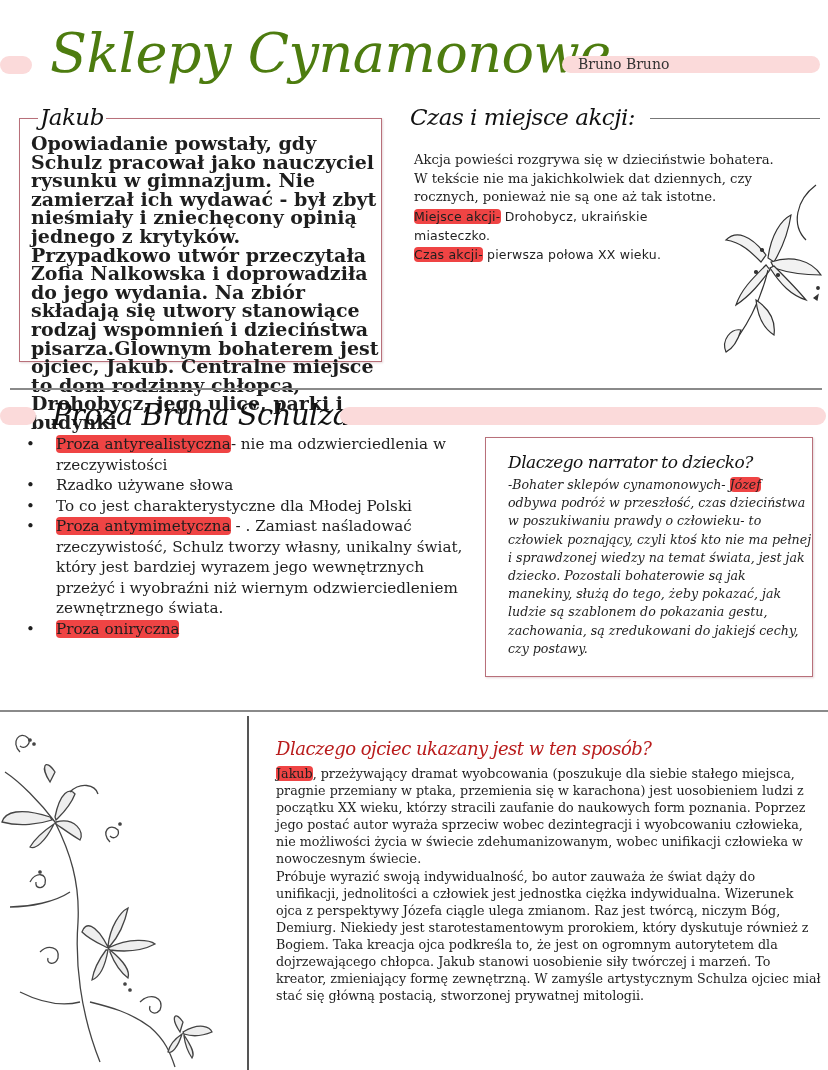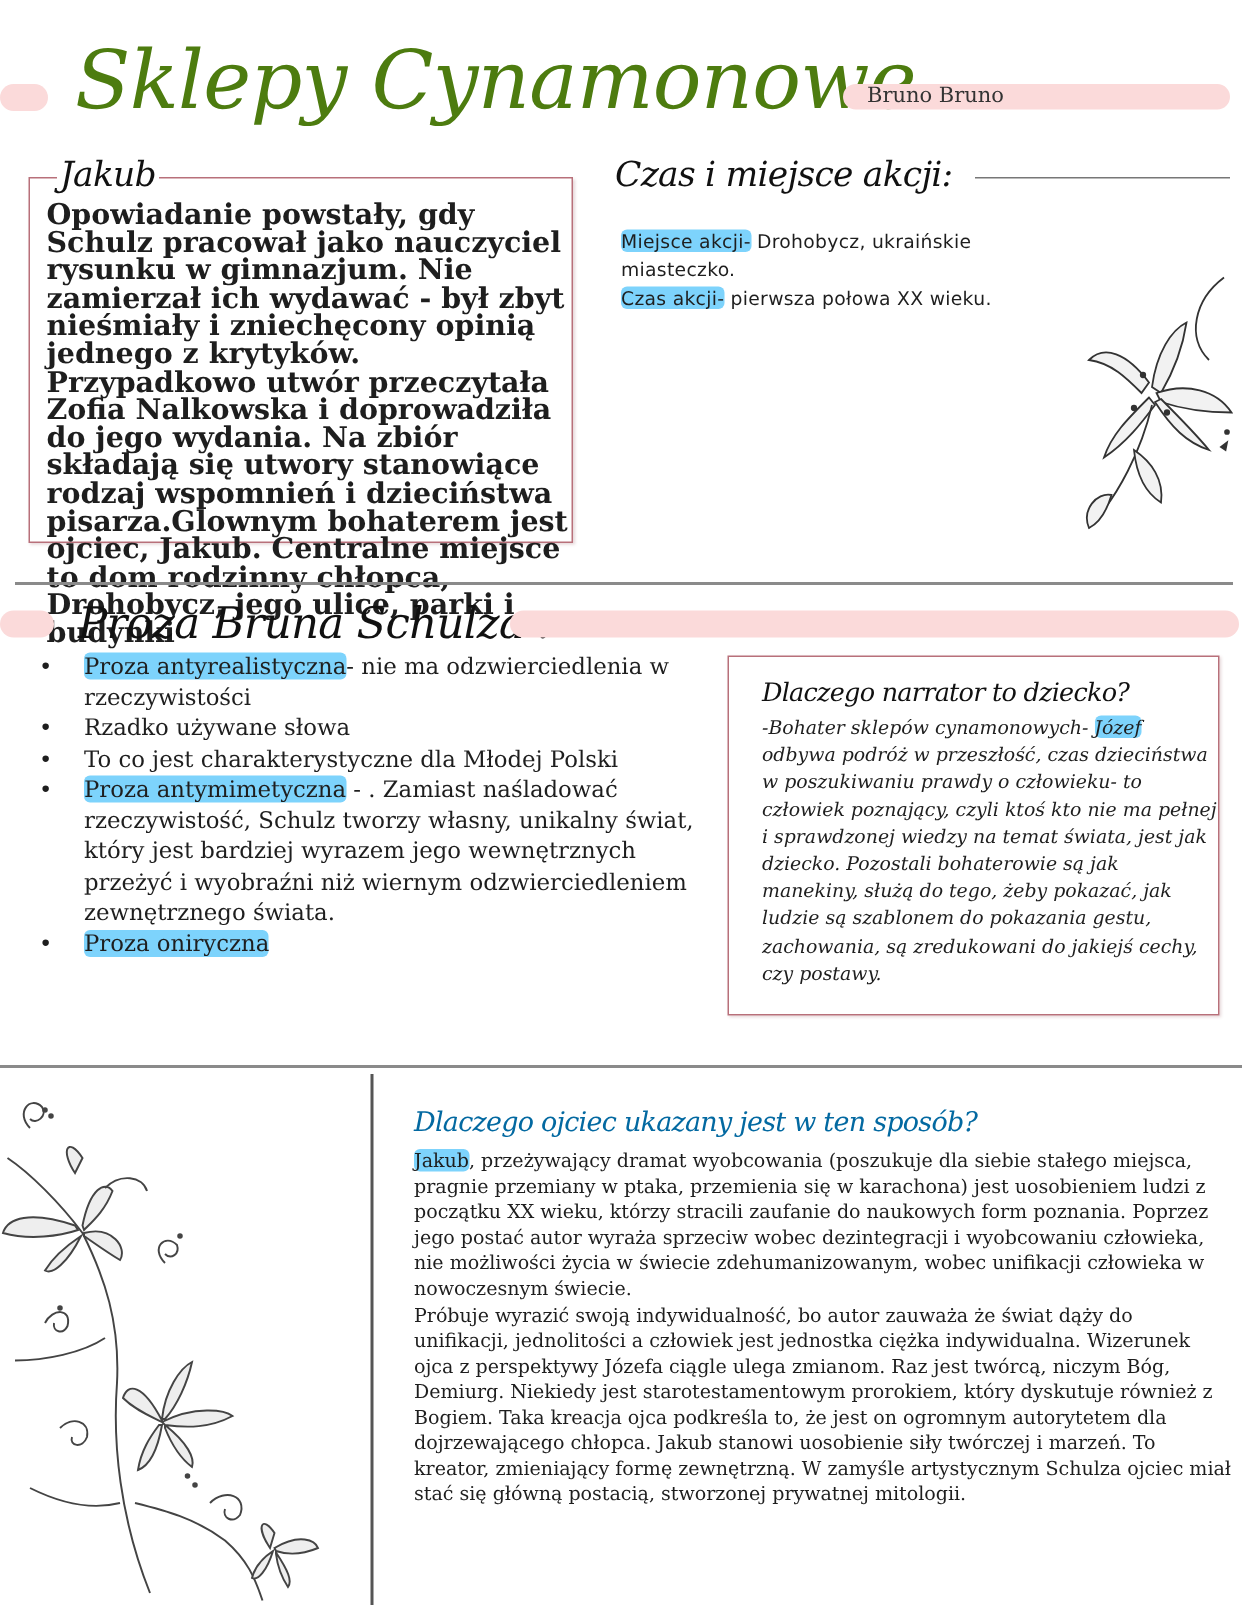--- a/index.html
+++ b/index.html
@@ -20,41 +20,41 @@
   .box { position: absolute; border: 1.5px solid #b8707a; box-shadow: 1px 1px 2px rgba(150,90,100,0.25); background: #fff; }
   #geneza-box { left: 19px; top: 118px; width: 361px; height: 242px; }
   #geneza-title { left: 38px; top: 104px; font-size: 23px; background: #fff; padding: 0 2px; color: #111; }
   #geneza-text { left: 31px; top: 134px; width: 350px; font-size: 19px; line-height: 18.6px; font-weight: bold; }
 
   
   #czas-title { left: 410px; top: 104px; font-size: 23px; color: #111; }
   #czas-rule { left: 650px; top: 118px; width: 170px; height: 1px; background: #777; }
   #czas-text { left: 414px; top: 151px; width: 380px; font-size: 13.2px; line-height: 18.6px; }
   .hand { font-family: "DejaVu Sans", sans-serif; font-size: 12.5px; line-height: 19px; letter-spacing: 0.2px; }
-  .hl { background: #7dd3fc; border-radius: 4px; }
+  .hl { background: #ef4444; border-radius: 4px; }
 
   
   .hrule { position: absolute; left: 10px; height: 1.5px; background: #8a8a8a; }
 
   
   #proza-title { left: 52px; top: 398px; font-size: 29px; color: #111; }
   #proza-list { left: 22px; top: 434px; width: 460px; font-size: 15.2px; line-height: 20.5px; margin: 0; padding: 0; list-style: none; }
   #proza-list li { position: relative; padding-left: 34px; }
   #proza-list li::before { content: "•"; position: absolute; left: 4px; top: 0; font-size: 15px; }
 
   
   #narrator-box { left: 485px; top: 437px; width: 326px; height: 238px; }
   #narrator-title { left: 508px; top: 452px; font-size: 17px; color: #111; }
   #narrator-text { left: 508px; top: 476px; width: 305px; font-size: 12.6px; line-height: 18.2px; font-style: italic; }
 
   
   #vline { left: 247px; top: 716px; width: 1.5px; height: 354px; background: #555; }
 
   
-  #ojciec-title { left: 276px; top: 738px; font-size: 18px; color: #0369a1; }
+  #ojciec-title { left: 276px; top: 738px; font-size: 18px; color: #b91c1c; }
   #ojciec-text { left: 276px; top: 765px; width: 545px; font-size: 12.7px; line-height: 17.1px; }
 
   
   #flower-top { left: 696px; top: 180px; width: 132px; height: 190px; }
   #flower-bottom { left: 0px; top: 722px; width: 240px; height: 348px; }
 </style>
 </head>
 <body>
 
 <div class="pink-bar" style="left:0;top:56px;width:32px;height:18px;"></div>
@@ -62,20 +62,21 @@
 <div class="pink-bar" style="left:562px;top:56px;width:258px;height:17px;"></div>
 <div class="abs" id="author">Bruno Bruno</div>
 
 <div class="box" id="geneza-box"></div>
 <div class="abs script" id="geneza-title">Jakub</div>
 <div class="abs" id="geneza-text">Opowiadanie powstały, gdy Schulz pracował jako nauczyciel rysunku w gimnazjum. Nie zamierzał ich wydawać - był zbyt nieśmiały i zniechęcony opinią jednego z krytyków. Przypadkowo utwór przeczytała Zofia Nalkowska i doprowadziła do jego wydania. Na zbiór składają się utwory stanowiące rodzaj wspomnień i dzieciństwa pisarza.Glownym bohaterem jest ojciec, Jakub. Centralne miejsce to dom rodzinny chłopca, Drohobycz, jego ulice, parki i budynki</div>
 
 <div class="abs script" id="czas-title">Czas i miejsce akcji:</div>
 <div class="abs" id="czas-rule"></div>
 <div class="abs" id="czas-text">
+  <div style="width:362px;">Akcja powieści rozgrywa się w dzieciństwie bohatera. W tekście nie ma jakichkolwiek dat dziennych, czy rocznych, ponieważ nie są one aż tak istotne.</div>
   <div class="hand" style="width:290px;">
     <span class="hl">Miejsce akcji-</span><span> Drohobycz, ukraińskie miasteczko.</span>
   </div>
   <div class="hand">
     <span class="hl">Czas akcji-</span><span> pierwsza połowa XX wieku.</span>
   </div>
 </div>
 
 <svg class="abs" id="flower-top" viewBox="0 0 132 190" fill="none" stroke="#333" stroke-width="1.2">
   <path d="M120 5 C100 20, 95 45, 110 60"></path>

